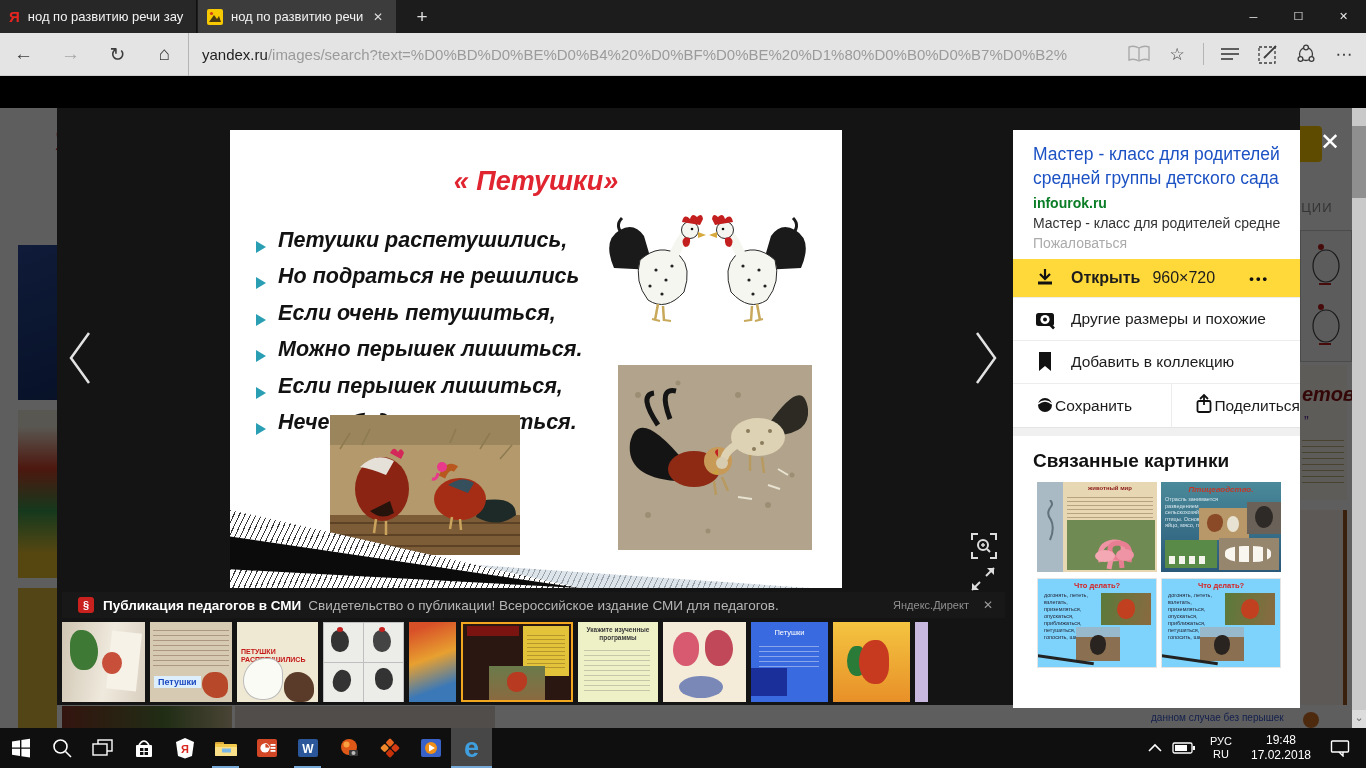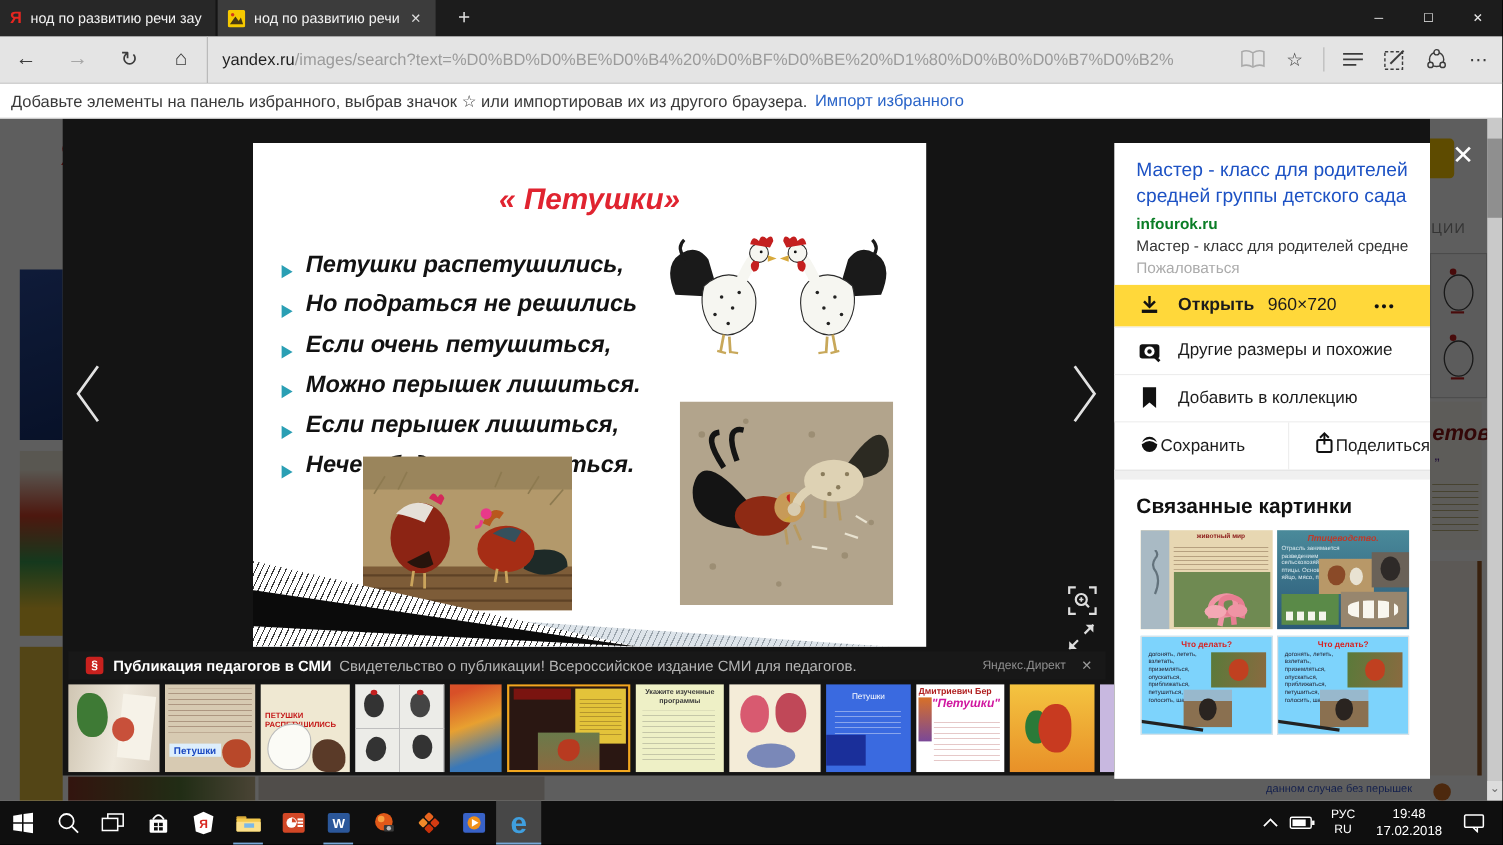--- a/index.html
+++ b/index.html
@@ -253,24 +253,20 @@
             <circle cx="10" cy="10" r="6.5" fill="none" stroke="#3c3c3c" stroke-width="1.3"></circle>
             <circle cx="10" cy="3.5" r="2.4" fill="#e4e4e4" stroke="#3c3c3c" stroke-width="1.3"></circle>
             <circle cx="4.5" cy="15" r="2.4" fill="#e4e4e4" stroke="#3c3c3c" stroke-width="1.3"></circle>
             <circle cx="15.5" cy="15" r="2.4" fill="#e4e4e4" stroke="#3c3c3c" stroke-width="1.3"></circle>
           </svg>
       </span>
       <span class="tb-ic">⋯</span>
     </div>
   </div>
 
-  <div class="notifbar">
-    <span>Добавьте элементы на панель избранного, выбрав значок ☆ или импортировав их из другого браузера.</span>
-    <a class="notif-link">Импорт избранного</a>
-  </div>
 
   <div class="content">
 
     <div class="ya-logo"><b>Я</b><span style="margin-left:-14px;">Янд</span></div>
     <div class="najti">
         <span>ти</span>
       </div>
     <div class="collections">ЕКЦИИ</div>
 
     <div class="side-thumb" style="left:18px;top:137px;width:39px;height:155px;background:linear-gradient(160deg,#2a4a9a,#16306e);"></div>
@@ -534,26 +530,20 @@
       <div class="th t8">
           <i class="r1"></i>
           <i class="r2"></i>
           <i class="w1"></i>
         </div>
       <div class="th t9">
           <span class="ttl">Петушки</span>
           <i class="lines"></i>
           <i class="box"></i>
         </div>
-      <div class="th t10">
-          <span class="auth">Дмитриевич Бер</span>
-          <i class="kid"></i>
-          <span class="pet">"Петушки"</span>
-          <i class="list"></i>
-        </div>
       <div class="th t11">
           <span class="ttl"></span>
           <i class="tail"></i>
           <i class="roo"></i>
         </div>
       <div class="th t12"></div>
     </div>
 
     <div class="panel">
       <div class="p-title">

